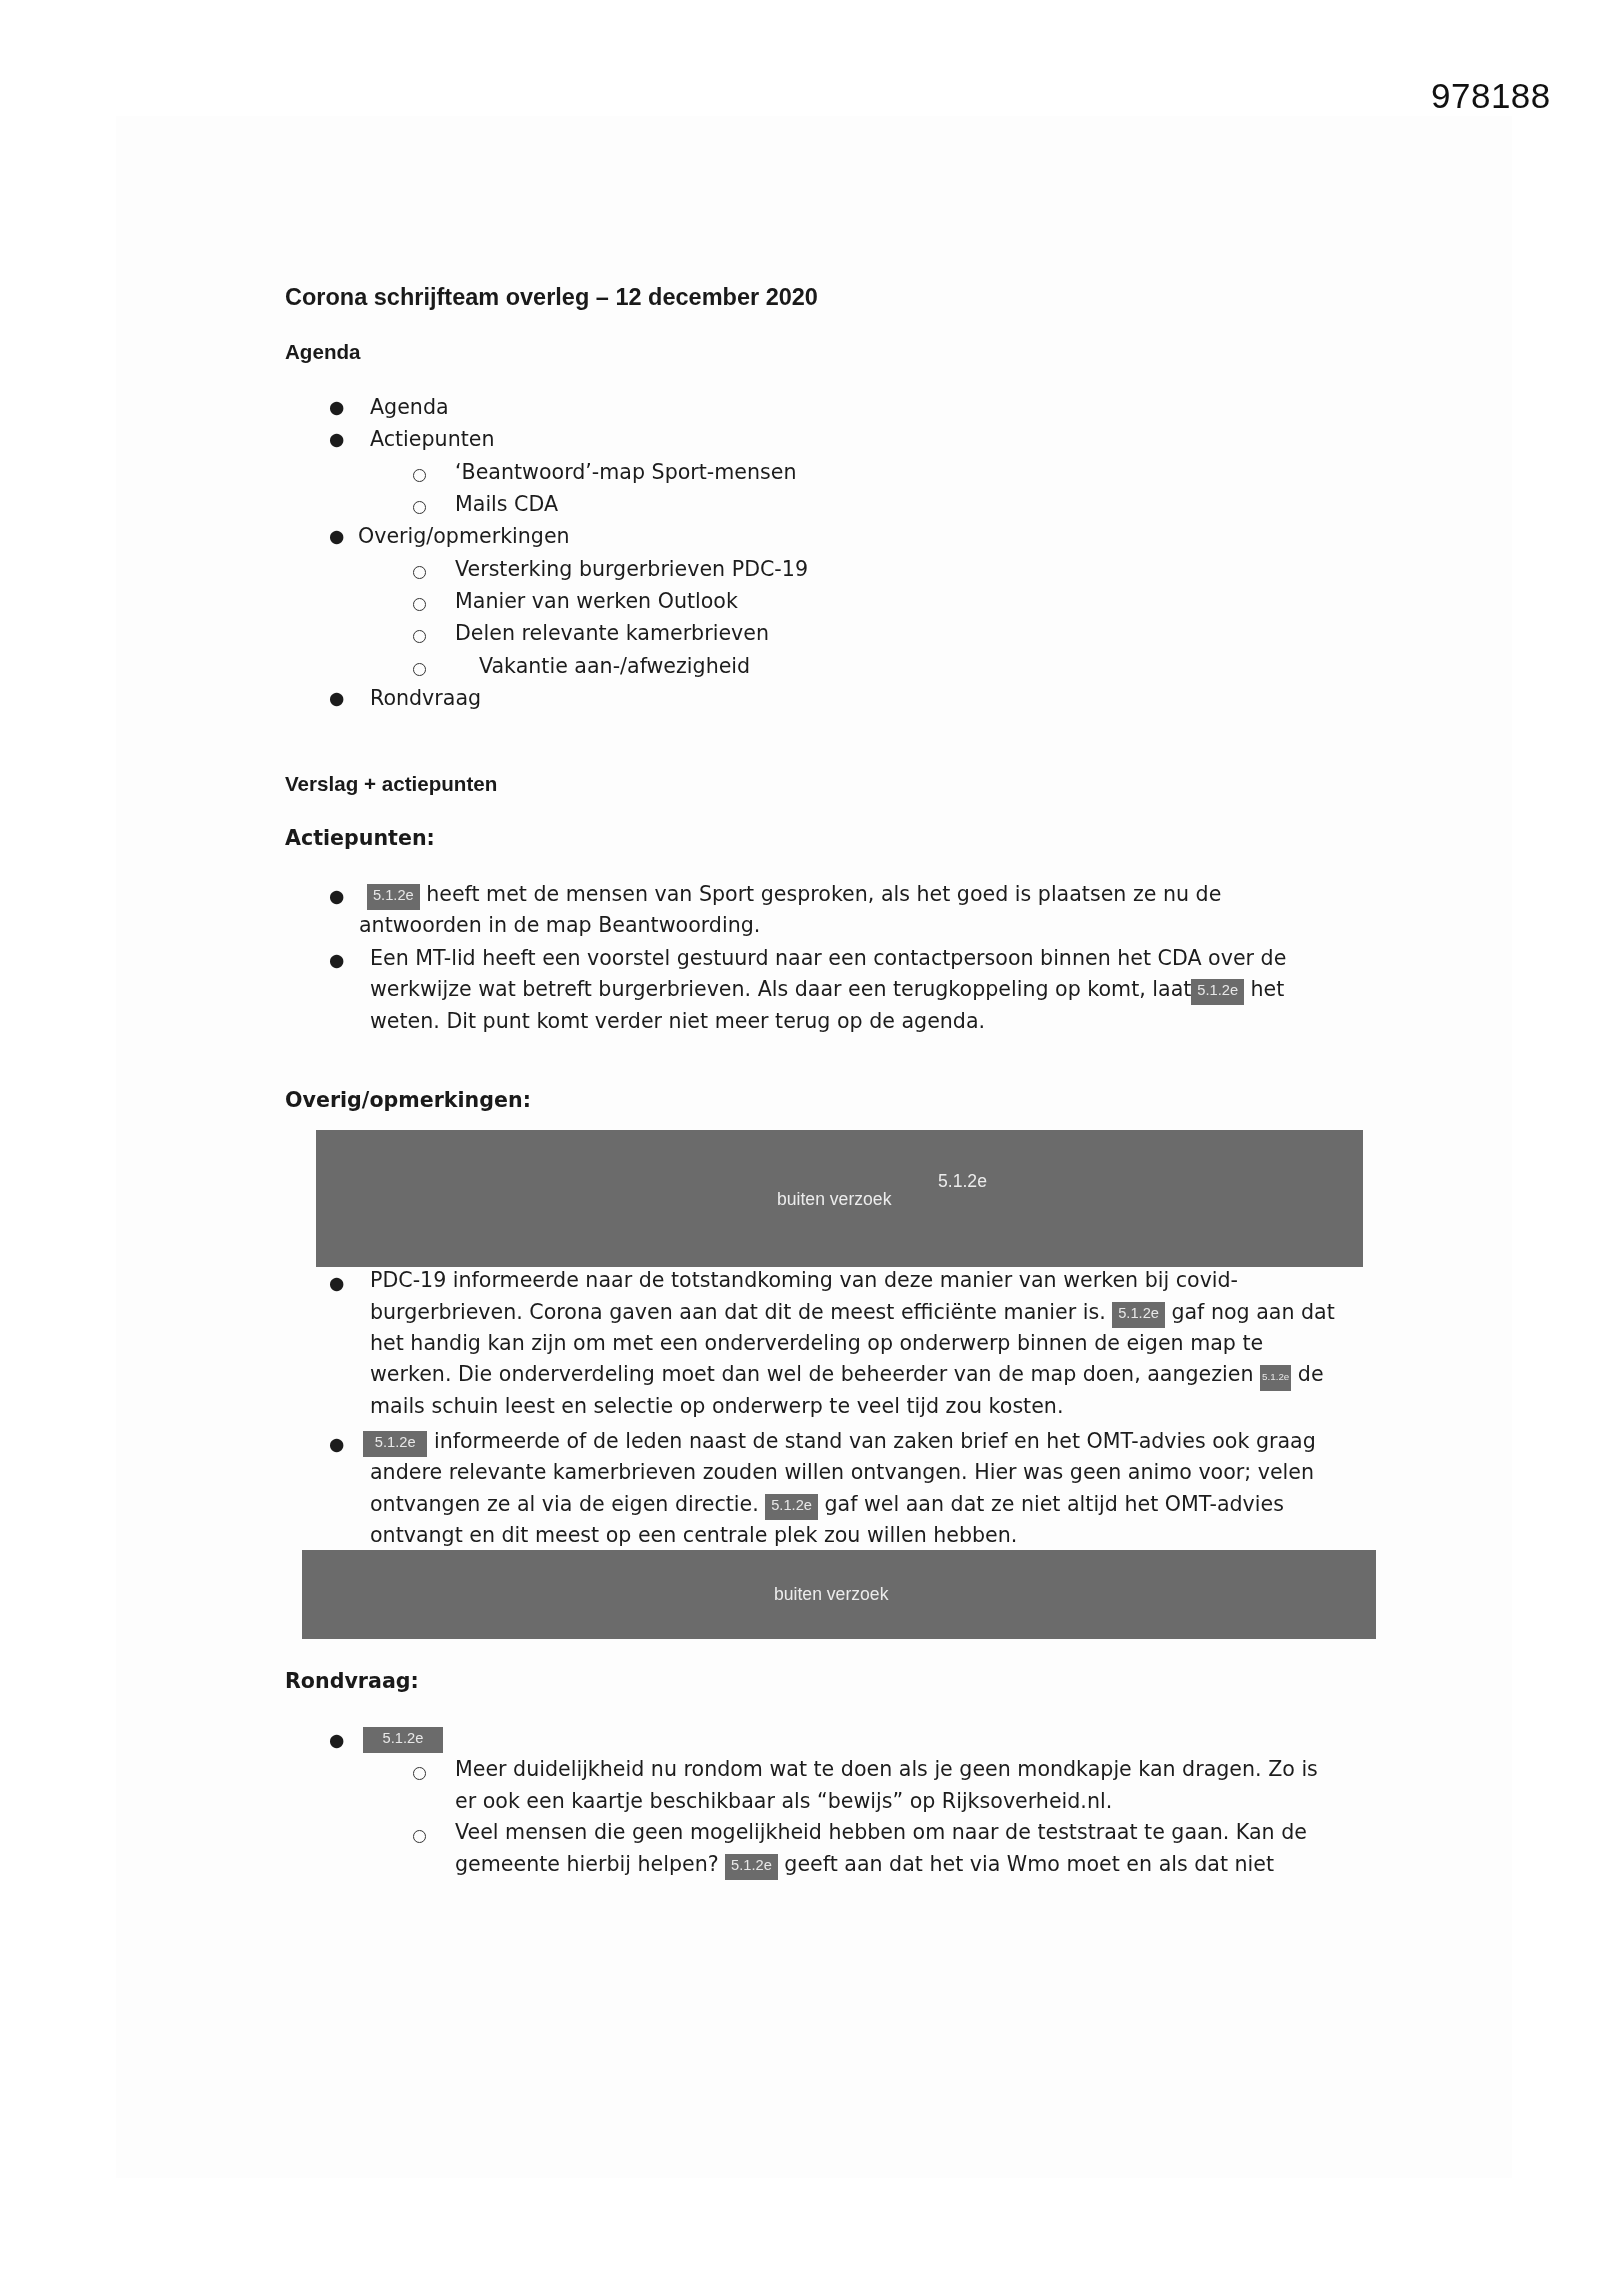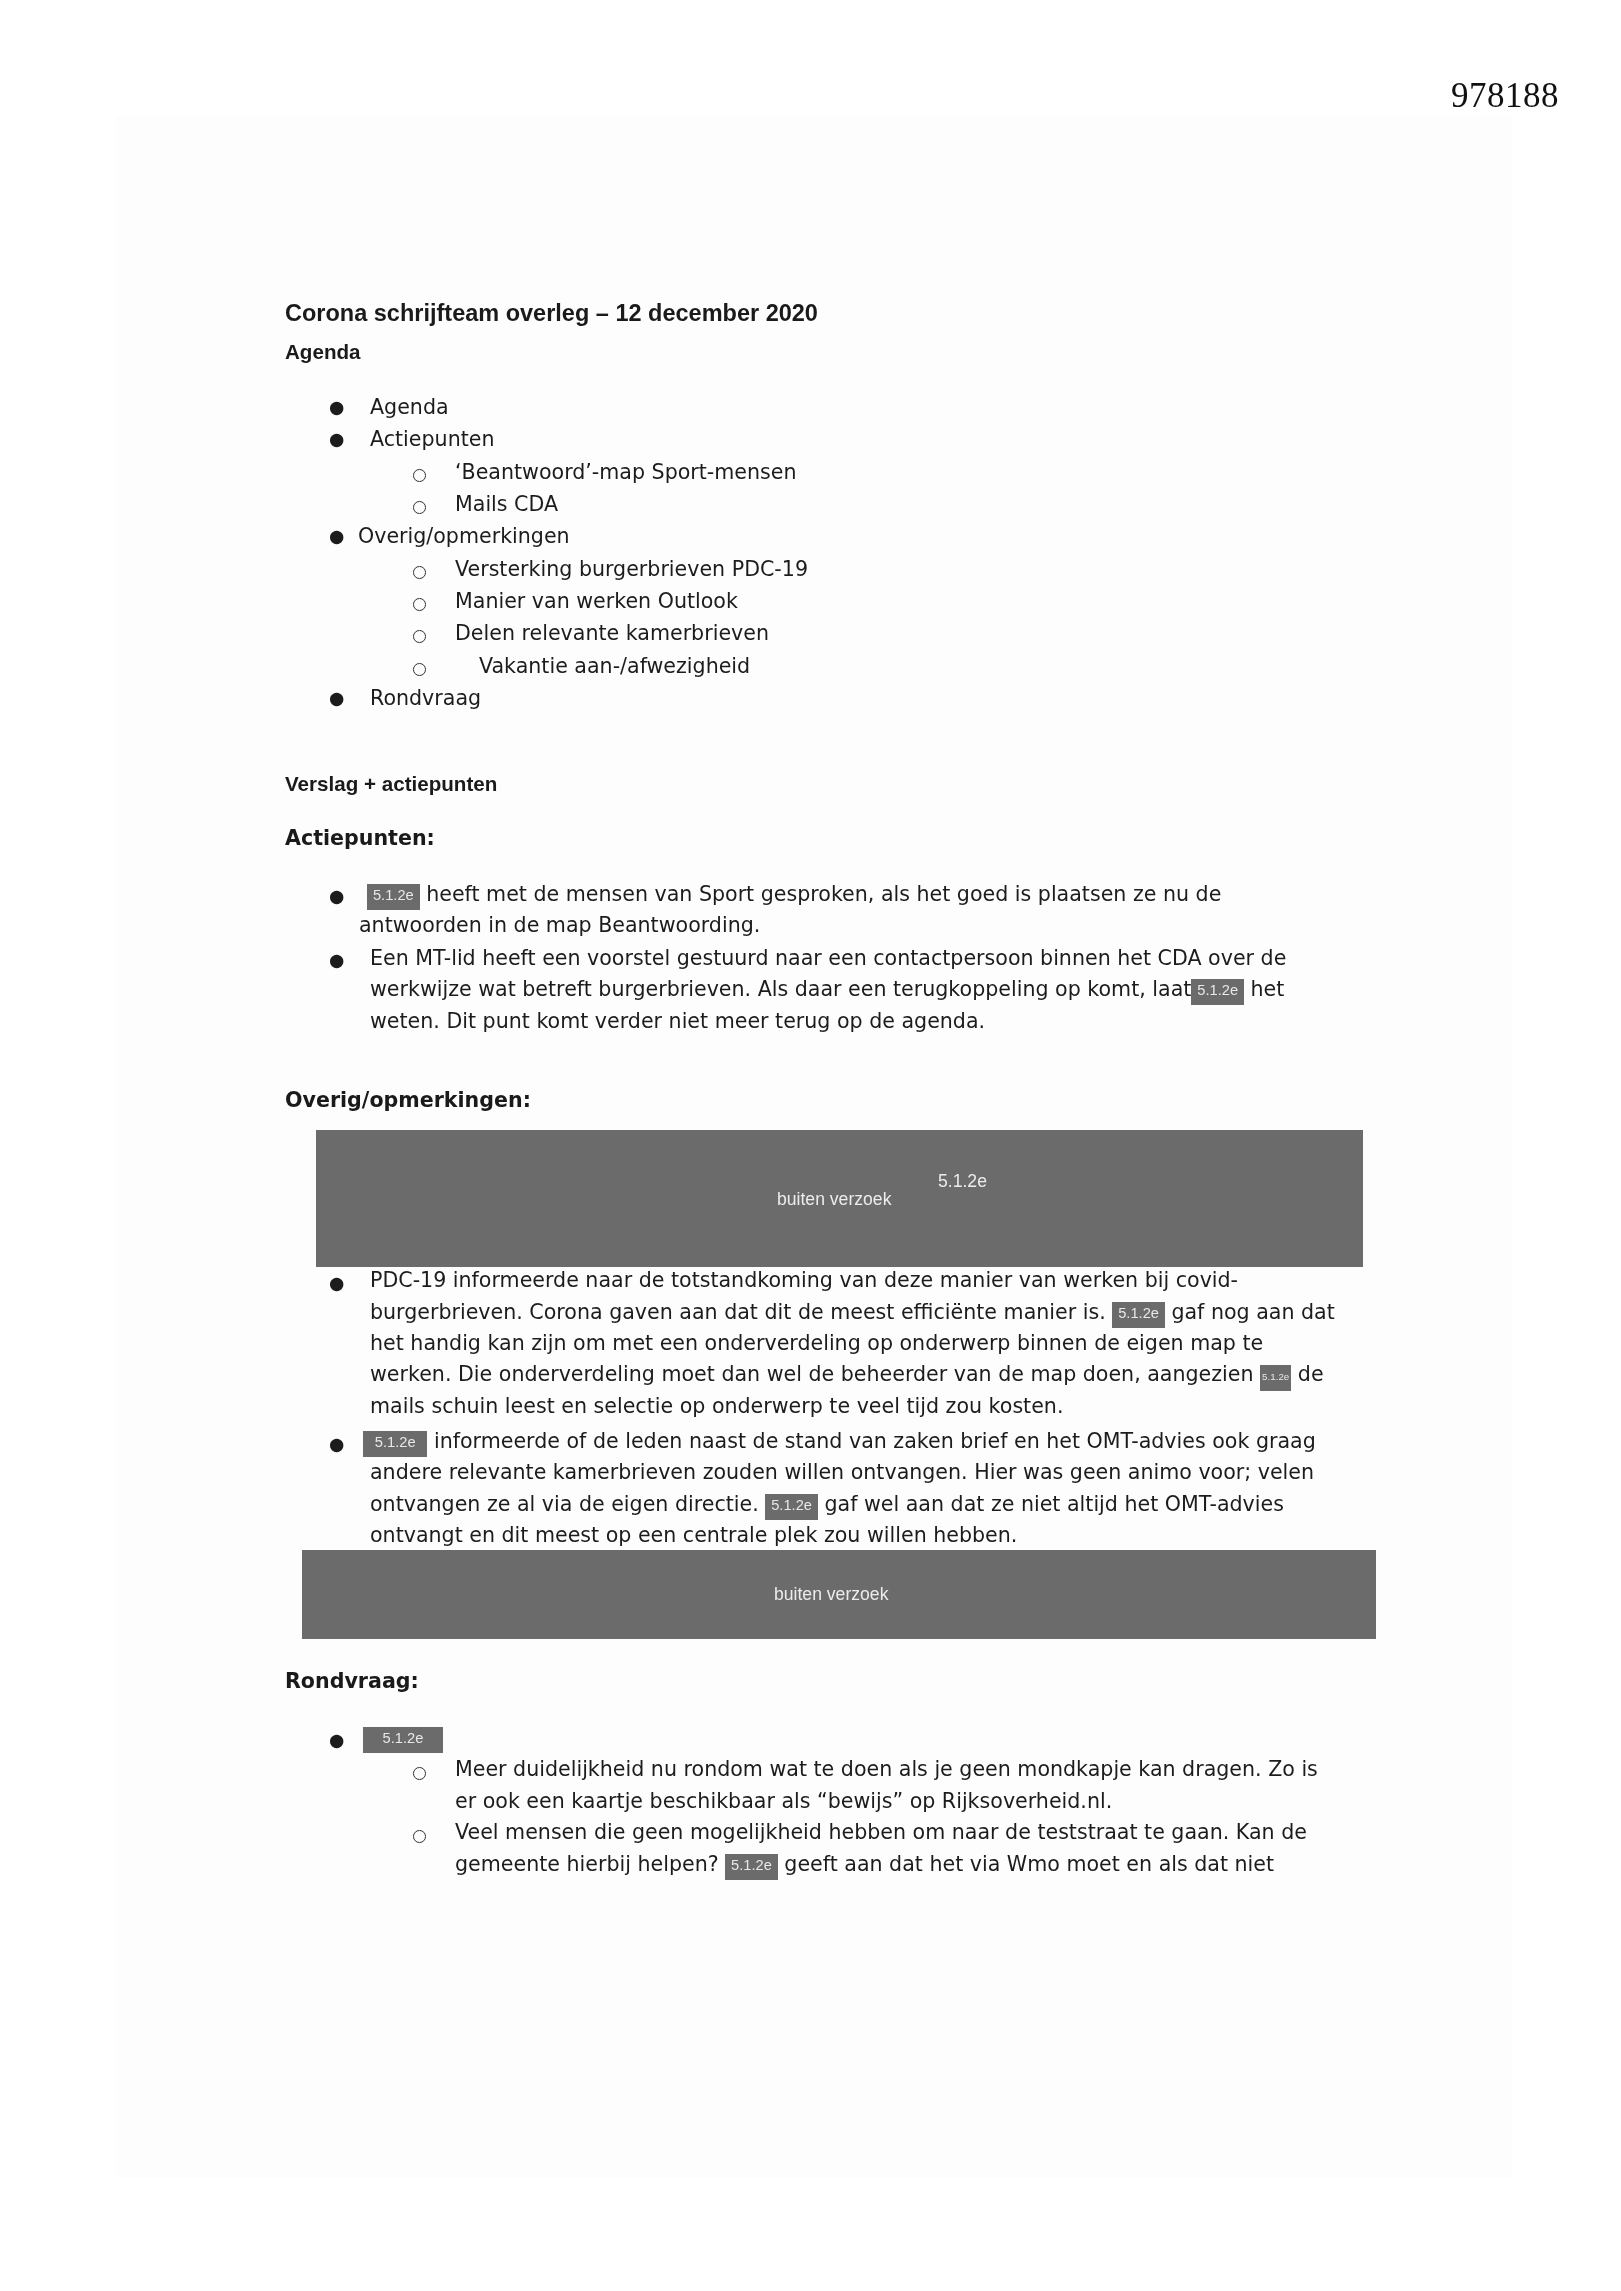--- a/index.html
+++ b/index.html
@@ -7,23 +7,22 @@
     width:1621px; height:2292px; position:relative; overflow:hidden;
     background:#ffffff; color:#1a1a1a;
     font-family:"Liberation Sans", "DejaVu Sans", sans-serif;
   }
   .page-area {
     position:absolute; left:116px; top:116px; width:1396px; height:2062px;
     background:#fdfdfd;
   }
   .doc-id {
     position:absolute; left:1431px; top:76px;
-    font-family:Liberation Serif, serif; font-size:35px; color:#111;
+    font-family:Liberation Sans, sans-serif; font-size:35px; color:#111;
     letter-spacing:0.5px;
-    margin-left:20px;
   }
   .abs { position:absolute; }
   .title { font-weight:bold; font-size:23.5px; }
   .h2 { font-weight:bold; font-size:20.6px; }
   .plain { font-size:20.6px;font-weight:bold; }
   .bullet { position:absolute; font-size:17.6px; }
   .circle { position:absolute; width:10.8px; height:10.8px; border:1.6px solid #333; border-radius:50%; }
   .redact {
     display:inline-block; background:#6b6b6b; color:#e8e8e8;
     font-family:"Liberation Sans", sans-serif; font-size:14.7px; line-height:23.5px;
@@ -37,21 +36,21 @@
   .block span { position:absolute; }
   .line { position:absolute; white-space:nowrap; }
 </style>
 </head>
 <body>
 
 <div class="page-area"></div>
 
 <div class="doc-id">978188</div>
 
-<div class="abs title" style="left:285px; top:300px;">Corona schrijfteam overleg – 12 december 2020</div>
+<div class="abs title" style="left:285px; top:284px;">Corona schrijfteam overleg – 12 december 2020</div>
 <div class="abs h2" style="left:285px; top:340px;">Agenda</div>
 
 <div style="font-family:'DejaVu Sans', sans-serif; font-size:20.6px; color:#1c1c1c;">
   <span class="bullet abs" style="left:329px; top:397px;">●</span>
   <span class="line" style="left:370px; top:395px;">Agenda</span>
 
   <span class="bullet abs" style="left:329px; top:429px;">●</span>
   <span class="line" style="left:370px; top:427px;">Actiepunten</span>
 
   <span class="circle" style="left:413px; top:469px;"></span>

